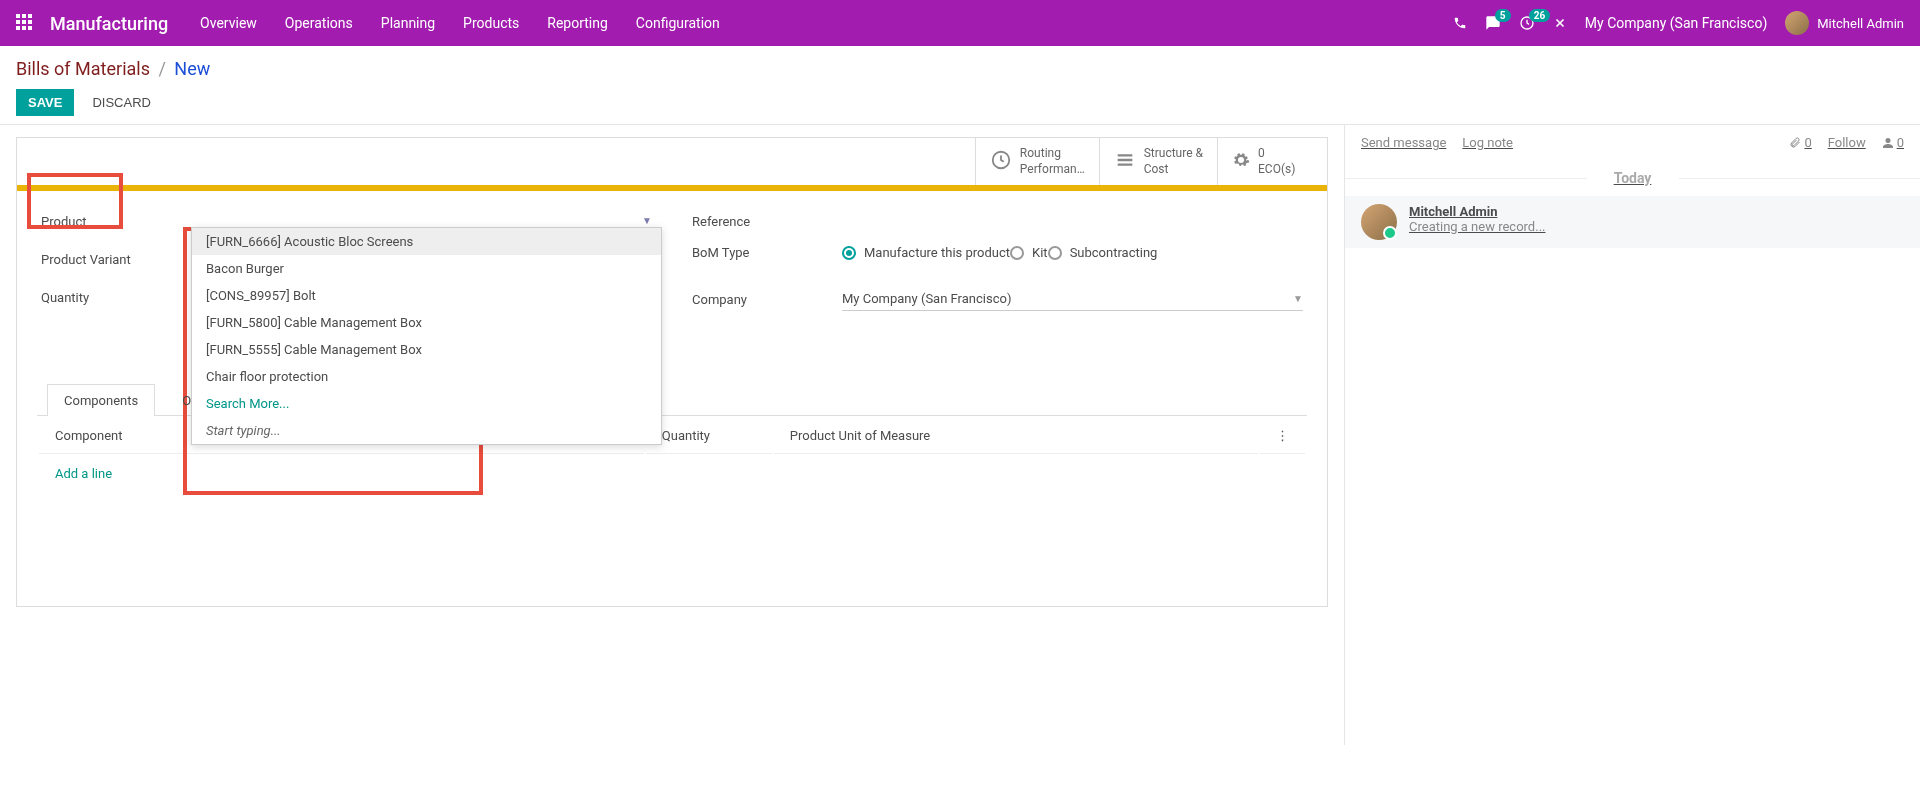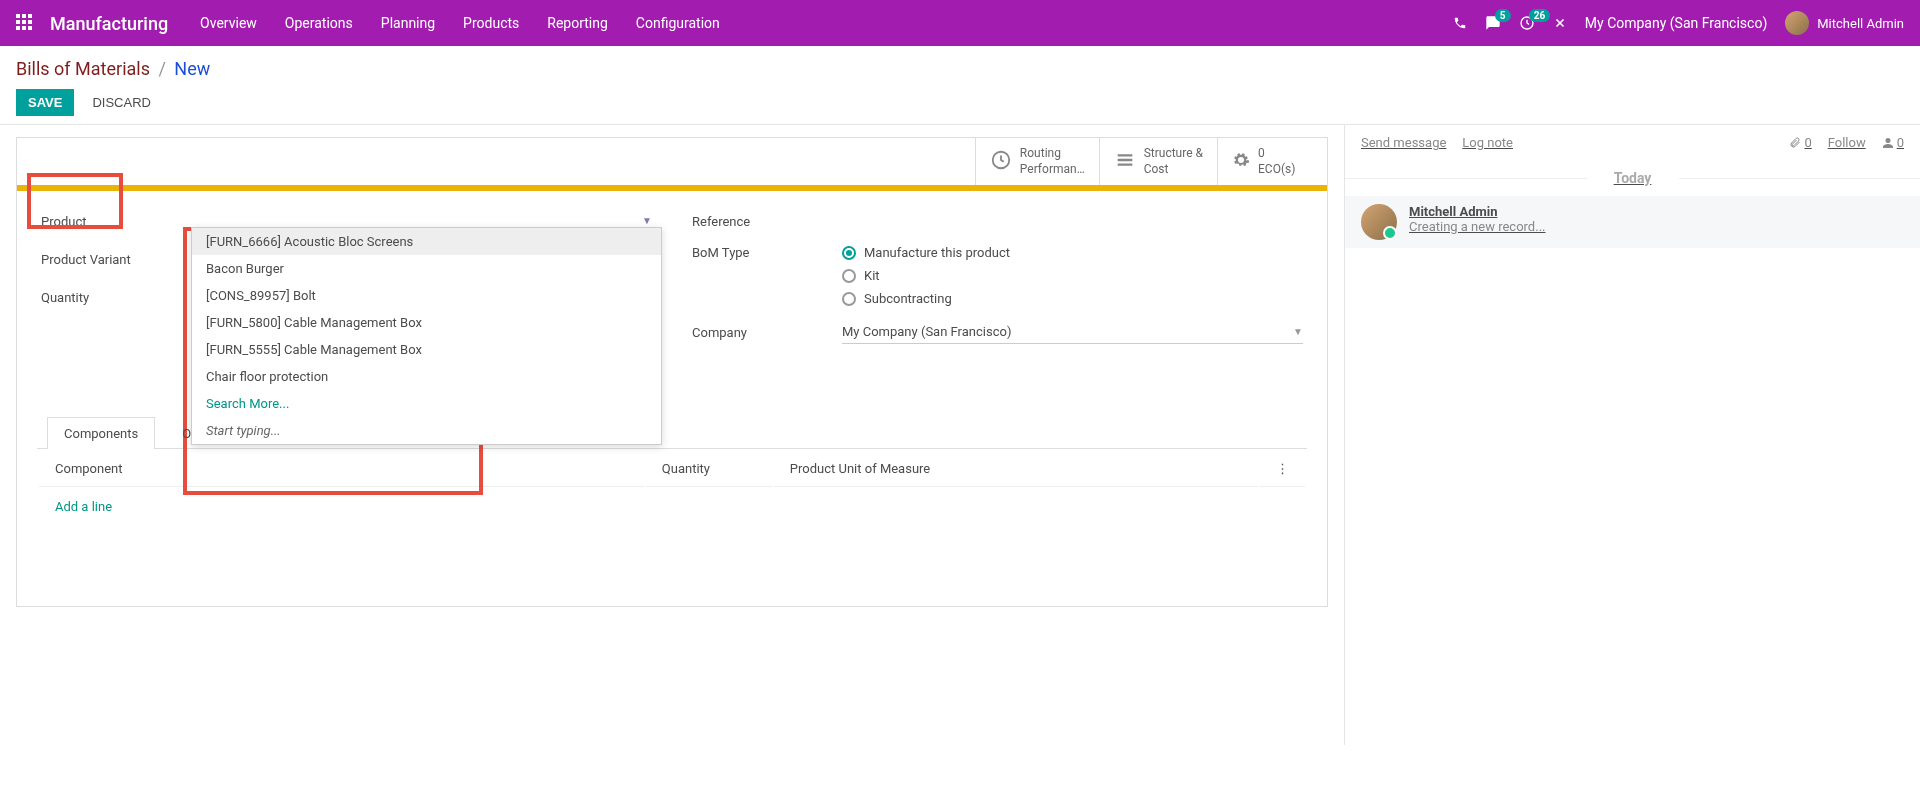--- a/index.html
+++ b/index.html
@@ -41,21 +41,21 @@
 .stat-text { display: flex; flex-direction: column; font-size: 12px; color: #666; line-height: 1.3; max-width: 90px; overflow: hidden; }
 
 
 .form-body { padding: 16px 24px 0; display: flex; gap: 40px; }
 .form-col { flex: 1; }
 .field-row { display: flex; align-items: center; margin-bottom: 10px; min-height: 28px; }
 .field-label { width: 150px; color: #4c4c4c; font-size: 13px; }
 .field-input-wrap { flex: 1; position: relative; }
 .field-input { width: 100%; border: none; border-bottom: 1px solid #ccc; padding: 4px 20px 4px 0; font-size: 13px; outline: none; }
 .caret-down { position: absolute; right: 0; top: 6px; color: #7c7bad; font-size: 10px; cursor: pointer; }
-.radio-group { display: flex; flex-direction: column; gap: 8px; }
+.radio-group { display: flex; flex-direction: row; }
 .radio-opt { display: flex; align-items: center; gap: 8px; cursor: pointer; }
 .radio-circle { width: 14px; height: 14px; border: 2px solid #00a09d; border-radius: 50%; display: inline-flex; align-items: center; justify-content: center; }
 .radio-circle.unchecked { border-color: #999; }
 .radio-dot { width: 6px; height: 6px; background: #00a09d; border-radius: 50%; }
 .select-display { border-bottom: 1px solid #ccc; padding: 4px 0; display: flex; justify-content: space-between; align-items: center; color: #4c4c4c; }
 
 
 .hl-product-label { position: absolute; border: 4px solid #e74c3c; pointer-events: none; }
 .hl-dropdown { position: absolute; border: 4px solid #e74c3c; pointer-events: none; }
 

